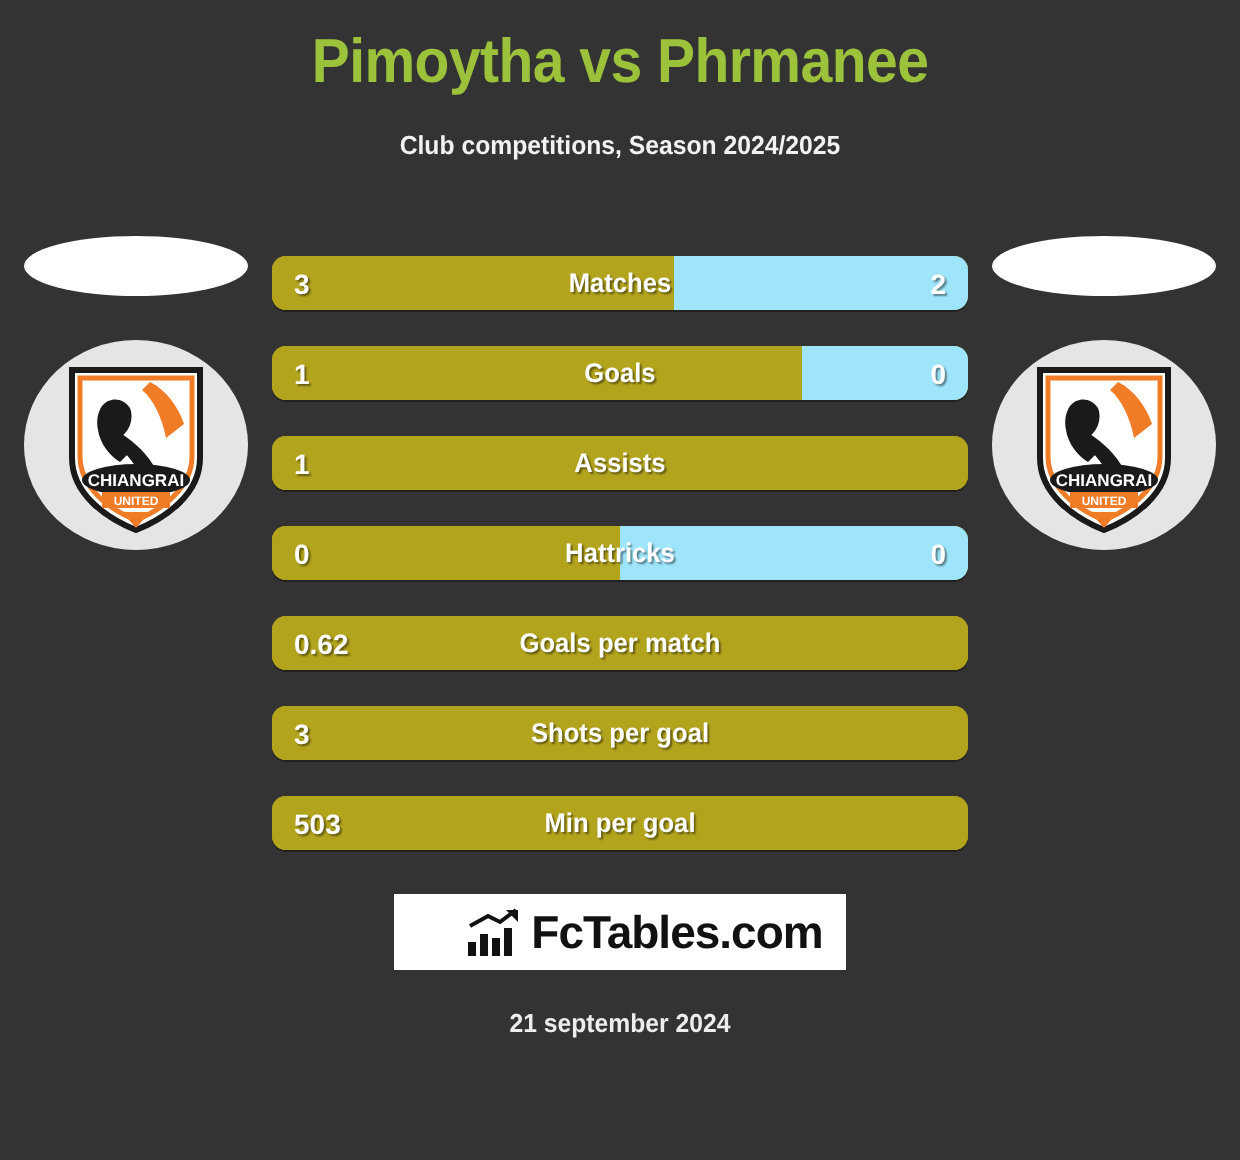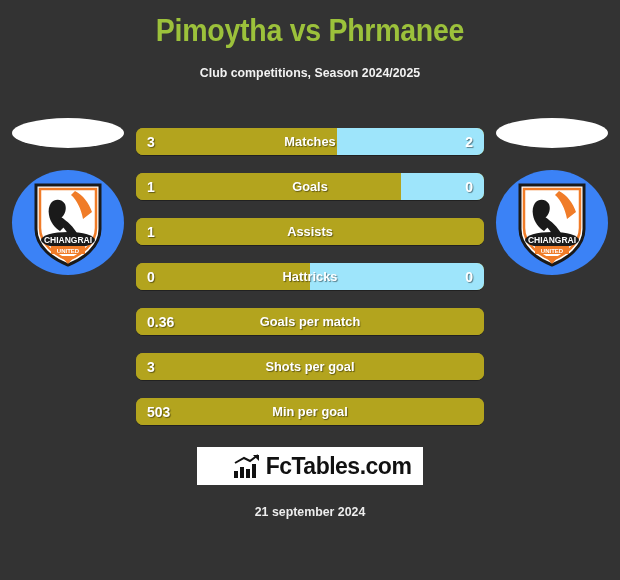--- a/index.html
+++ b/index.html
@@ -56,21 +56,21 @@
     background: #ffffff;
     border-radius: 50%;
   }
 
   .crest-ellipse {
     position: absolute;
     top: 52px;
     left: 4px;
     width: 112px;
     height: 105px;
-    background: #3b82f6;
+    background: #e5e5e5;
     border-radius: 50%;
     overflow: hidden;
   }
 
   
   .crest-svg {
     position: absolute;
     top: 50%;
     left: 50%;
     transform: translate(-50%, -50%);
@@ -235,21 +235,21 @@
     </div>
     <div class="bar-row">
       <div class="bar-fill-right" style="width: 50%; background: rgb(158, 229, 251);"></div>
       <div class="bar-fill-left" style="width: 50%; background: rgb(179, 164, 30);"></div>
       <div class="bar-val home">0</div>
       <div class="bar-label">Hattricks</div>
       <div class="bar-val away">0</div>
     </div>
     <div class="bar-row">
       <div class="bar-fill-left" style="width: 100%; background: rgb(179, 164, 30);"></div>
-      <div class="bar-val home">0.36</div>
+      <div class="bar-val home">0.62</div>
       <div class="bar-label">Goals per match</div>
     </div>
     <div class="bar-row">
       <div class="bar-fill-left" style="width: 100%; background: rgb(179, 164, 30);"></div>
       <div class="bar-val home">3</div>
       <div class="bar-label">Shots per goal</div>
     </div>
     <div class="bar-row">
       <div class="bar-fill-left" style="width: 100%; background: rgb(179, 164, 30);"></div>
       <div class="bar-val home">503</div>

